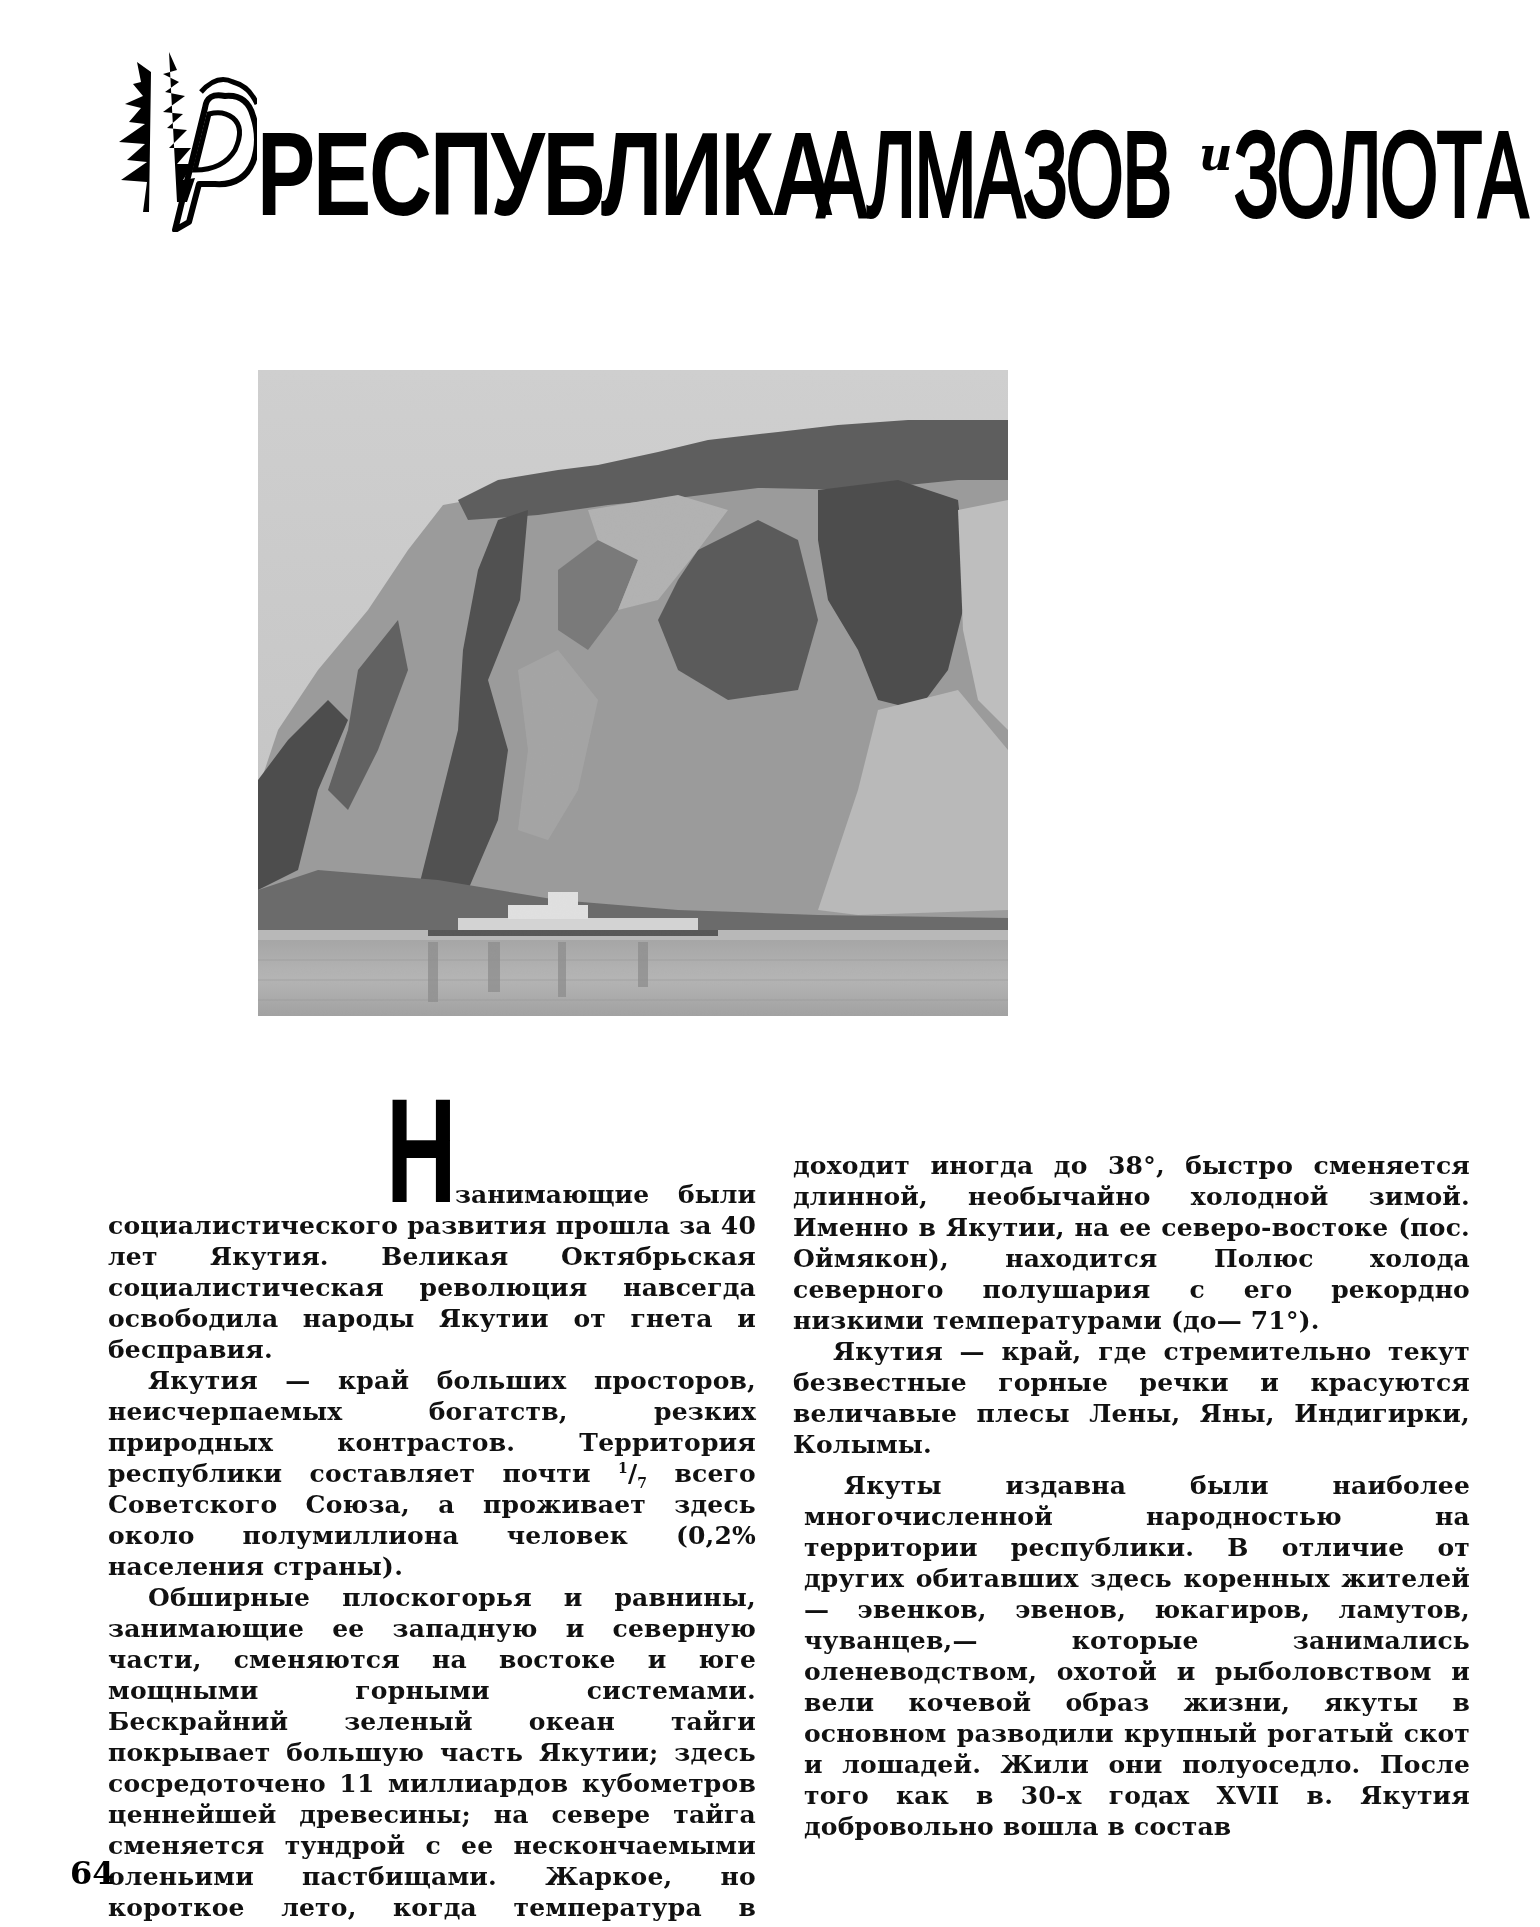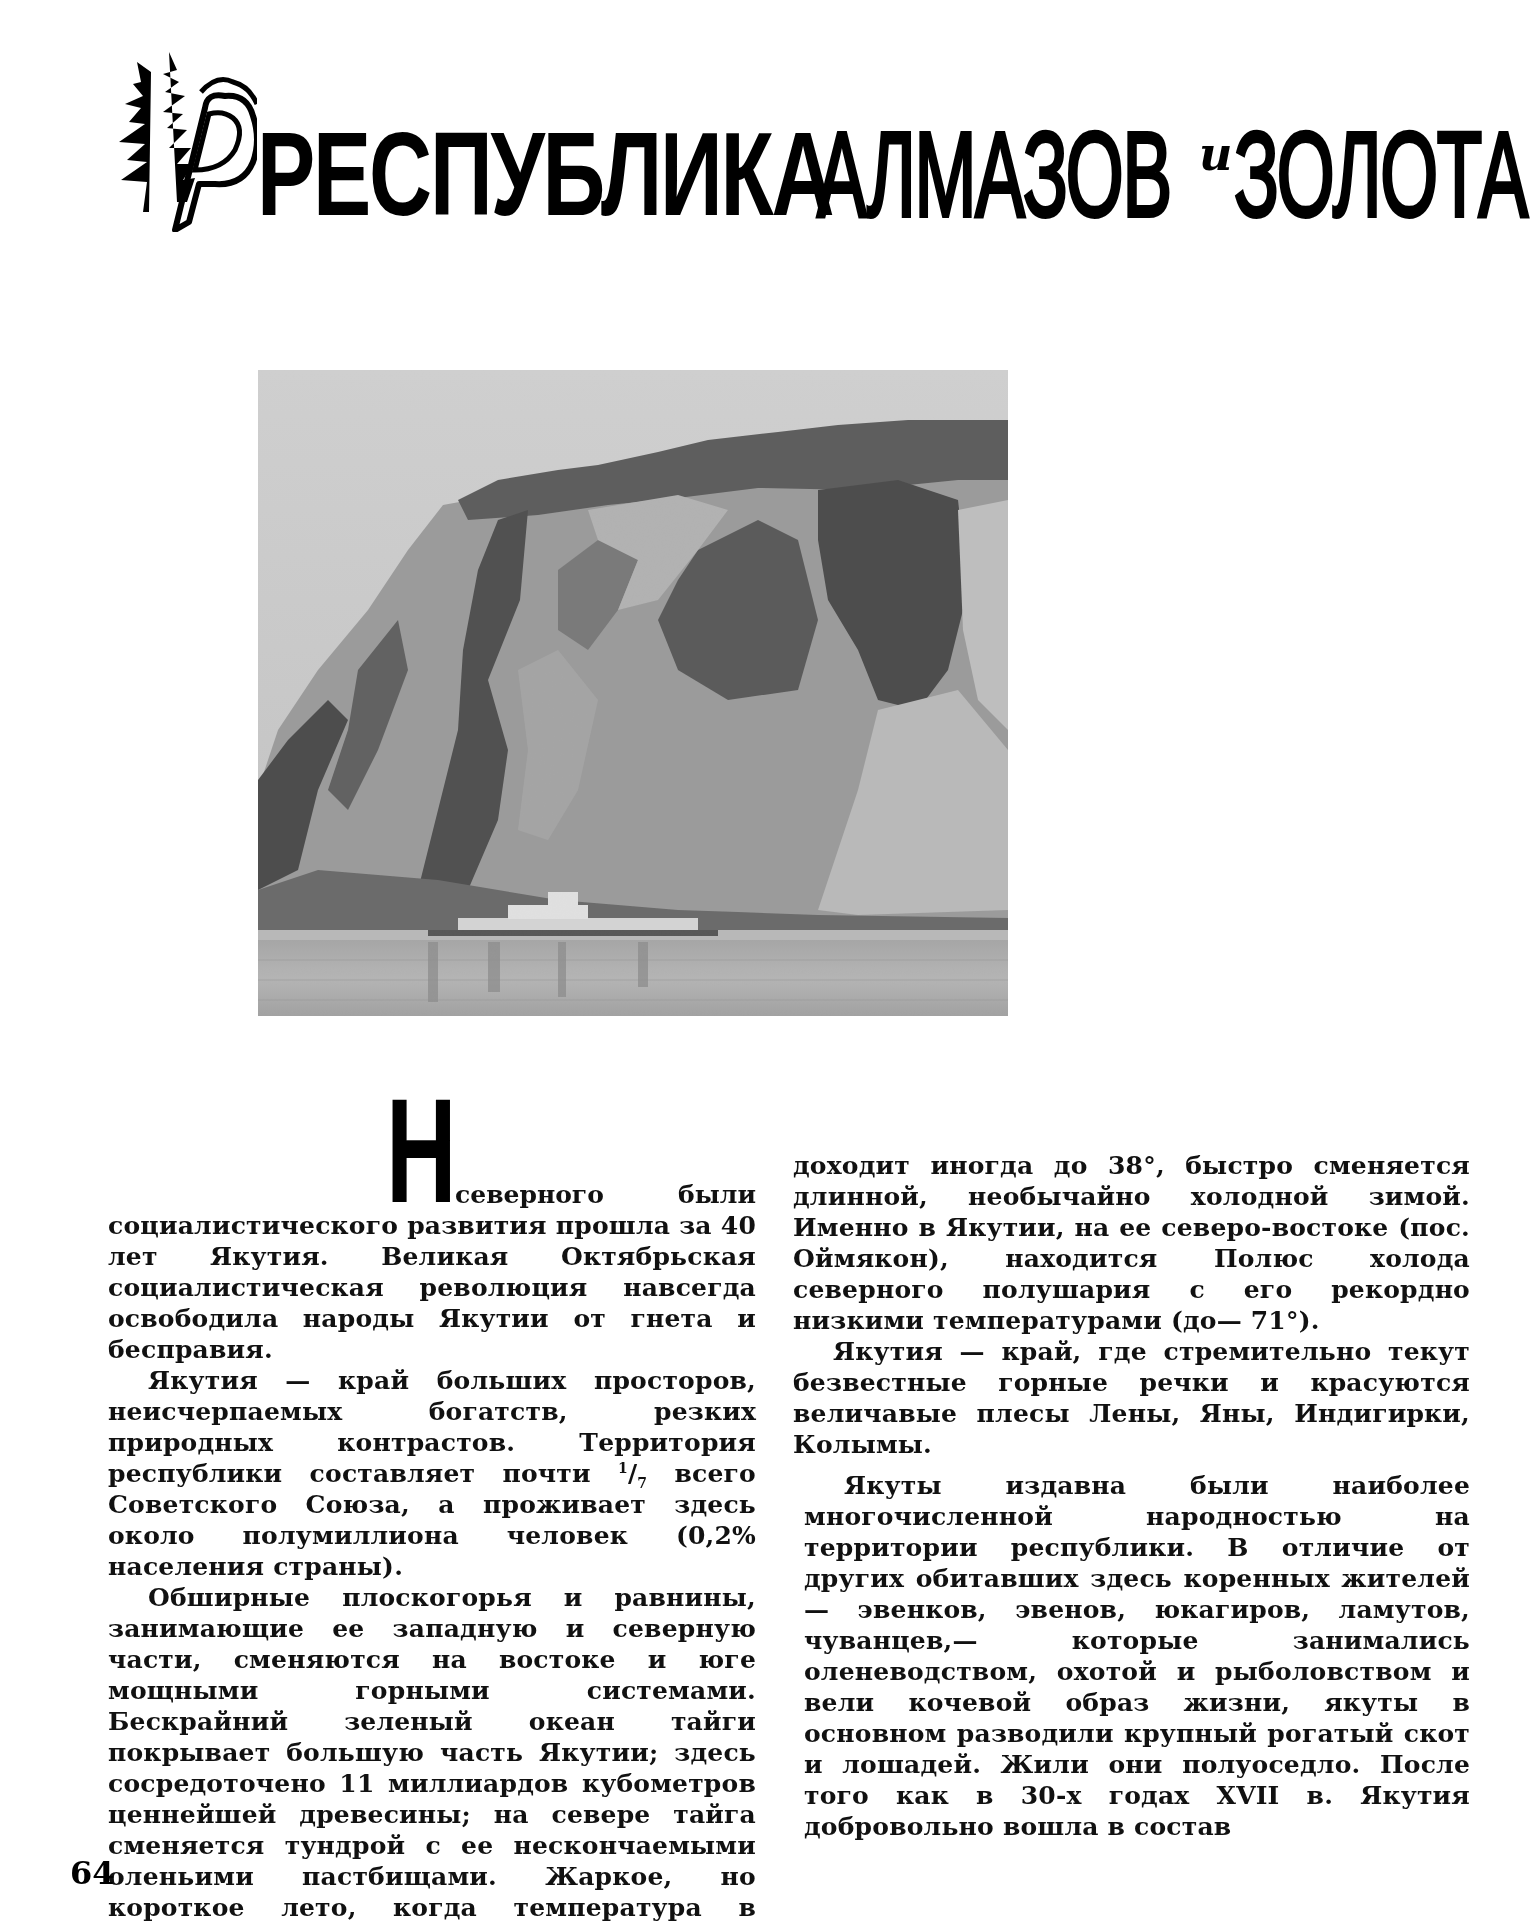--- a/index.html
+++ b/index.html
@@ -262,21 +262,21 @@
     </g>
 
     <rect x="0" y="0" width="750" height="646" fill="#888" opacity="0.06" filter="url(#grain)"></rect>
   </svg>
 </div>
 
 <div class="dropcap-block">
   <span class="dropcap">Н</span>
 </div>
 <div class="first-line">
-  <span>северного</span>
+  <span>занимающие</span>
   <span>были</span>
 </div>
 
 <div class="column col-left">
   <p class="first" style="margin-top:31px;">социалистического развития прошла за 40 лет Якутия. Великая Октябрьская социалистическая революция навсегда освободила народы Якутии от гнета и бесправия.</p>
   <p><span>Якутия — край больших просторов, неисчерпаемых богатств, резких природных контрастов. Территория республики составляет почти </span><sup>1</sup>/<sub>7</sub><span> всего Советского Союза, а проживает здесь около полумиллиона человек (0,2% населения страны).</span></p>
   <p>Обширные плоскогорья и равнины, занимающие ее западную и северную части, сменяются на востоке и юге мощными горными системами. Бескрайний зеленый океан тайги покрывает большую часть Якутии; здесь сосредоточено 11 миллиардов кубометров ценнейшей древесины; на севере тайга сменяется тундрой с ее нескончаемыми оленьими пастбищами. Жаркое, но короткое лето, когда температура в Якутске</p>
 </div>
 
 <div class="column col-right">

